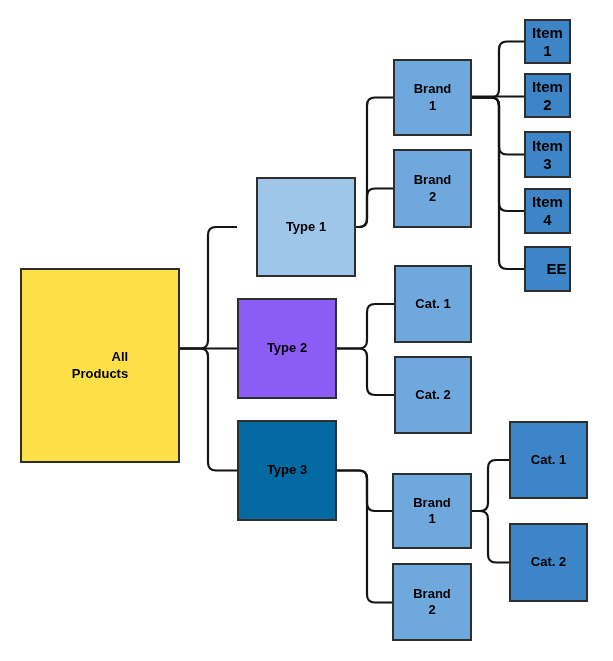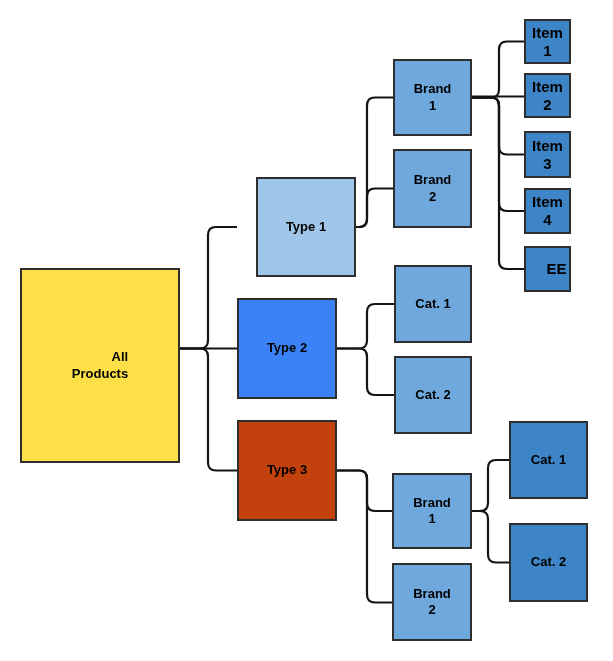--- a/index.html
+++ b/index.html
@@ -44,24 +44,24 @@
   </svg>
 
   <div class="node fs15" style="left: 20px; top: 268px; width: 160px; height: 195px; background-color: #fde047; text-align: right;">
     <span>All
 Products</span>
   </div>
 
   <div class="node fs15" style="left: 222px; top: 177px; width: 100px; height: 100px; background-color: rgb(159, 197, 232); margin-left: 34px;">
     <span>Type 1</span>
   </div>
-  <div class="node fs15" style="left: 237px; top: 298px; width: 100px; height: 101px; background-color: #3b82f6;">
+  <div class="node fs15" style="left: 237px; top: 298px; width: 100px; height: 101px; background-color: #8b5cf6;">
     <span>Type 2</span>
   </div>
-  <div class="node fs15" style="left: 237px; top: 420px; width: 100px; height: 101px; background-color: #c2410c;">
+  <div class="node fs15" style="left: 237px; top: 420px; width: 100px; height: 101px; background-color: #0369a1;">
     <span>Type 3</span>
   </div>
 
   <div class="node fs15" style="left: 393px; top: 59px; width: 79px; height: 77px; background-color: rgb(111, 168, 220);">
     <span>Brand
 1</span>
   </div>
   <div class="node fs15" style="left: 393px; top: 149px; width: 79px; height: 79px; background-color: rgb(111, 168, 220);">
     <span>Brand
 2</span>

